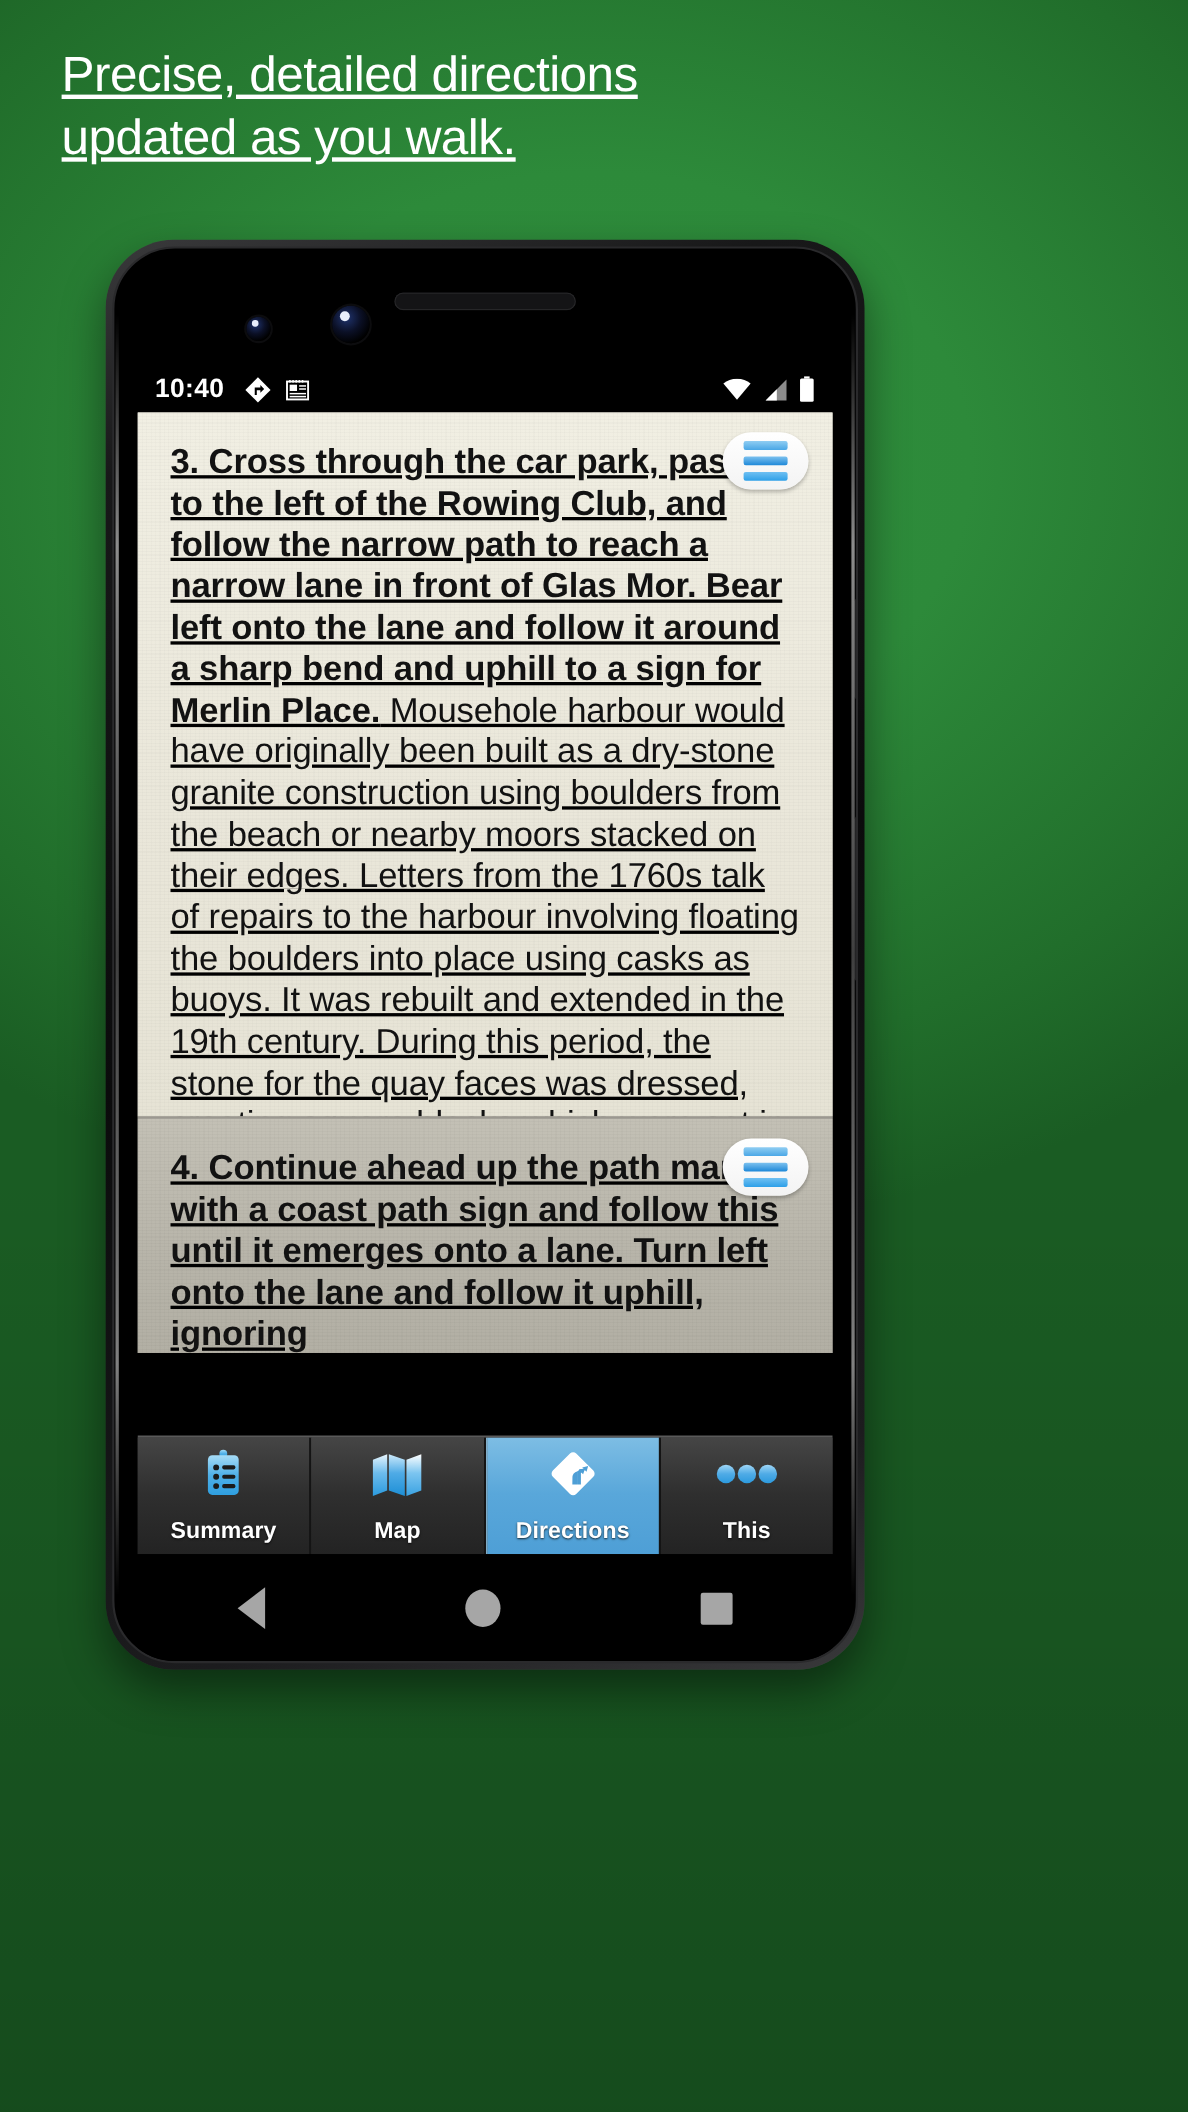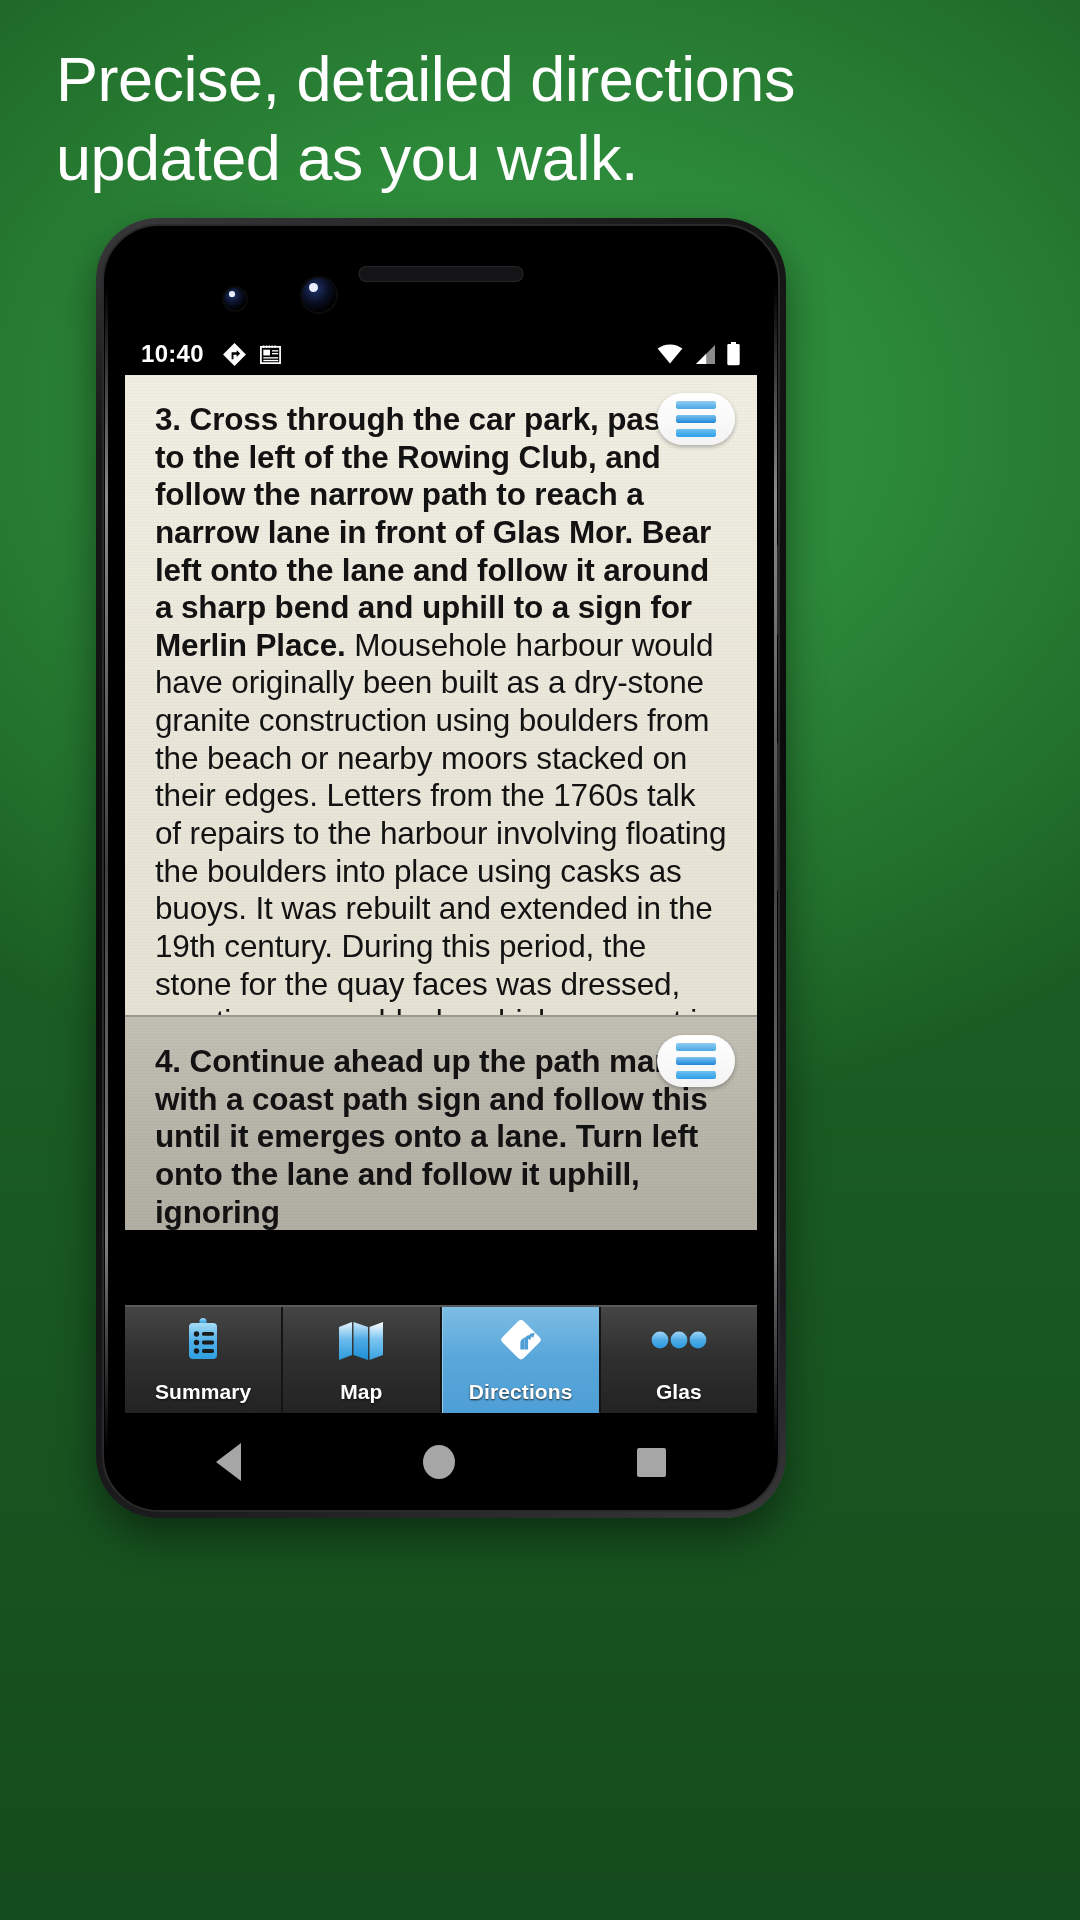--- a/index.html
+++ b/index.html
@@ -19,25 +19,26 @@
   }
   #bg::after{
     content:""; position:absolute; inset:0;
     background:linear-gradient(180deg, rgba(0,0,0,0) 55%, rgba(0,0,0,.18) 100%);
   }
 
   
   #headline {
     position:absolute; left:56px; top:40px; width:950px;
     color:#ffffff;
-    font-size:63px;
+    font-size:45px;
     line-height:1.26;
     font-weight:400;
     letter-spacing:-0.5px;
     white-space:pre-line;
+    text-decoration:underline;
   }
 
   
   #phone {
     position:absolute; left:96px; top:218px;
     width:690px; height:1300px;
     border-radius:62px;
     background:linear-gradient(160deg,#3a3a3c 0%,#181819 14%,#0b0b0c 50%,#1c1c1e 86%,#39393b 100%);
     box-shadow:0 18px 40px rgba(0,0,0,.45);
     padding:6px;
@@ -94,20 +95,21 @@
     background:#141416;
     box-shadow:inset 0 0 0 1px #262628;
   }
 
   
   #screen{
     position:absolute; left:21px; right:21px; top:107px;
     height:1080px;
     background:#000;
     overflow:hidden;
+    text-decoration:underline;
   }
 
   
   #statusbar{
     height:42px; background:#000; color:#fff;
     display:flex; align-items:center; padding:0 16px 0 16px;
   }
   #status-time{ font-size:24px; font-weight:700; letter-spacing:.3px; }
   #status-left-icons{ display:flex; align-items:center; gap:12px; margin-left:18px; }
   #status-right{ margin-left:auto; display:flex; align-items:center; gap:9px; }
@@ -374,21 +376,21 @@
                     <stop offset="0" stop-color="#9fd6f6"></stop>
                       <stop offset="0.5" stop-color="#4fabe6"></stop>
                       <stop offset="1" stop-color="#2c9ade"></stop>
                   </linearGradient>
                 </defs>
                 <circle cx="9" cy="10" r="8.4" fill="url(#gdot)"></circle>
                 <circle cx="28" cy="10" r="8.4" fill="url(#gdot)"></circle>
                 <circle cx="47" cy="10" r="8.4" fill="url(#gdot)"></circle>
               </svg>
             </span>
-            <span class="tab-label">Glas</span>
+            <span class="tab-label">This</span>
           </div>
 
         </div>
       </div>
     </div>
 
     <div id="navbar">
       <span class="nav-back"></span>
       <span class="nav-home"></span>
       <span class="nav-recent"></span>

